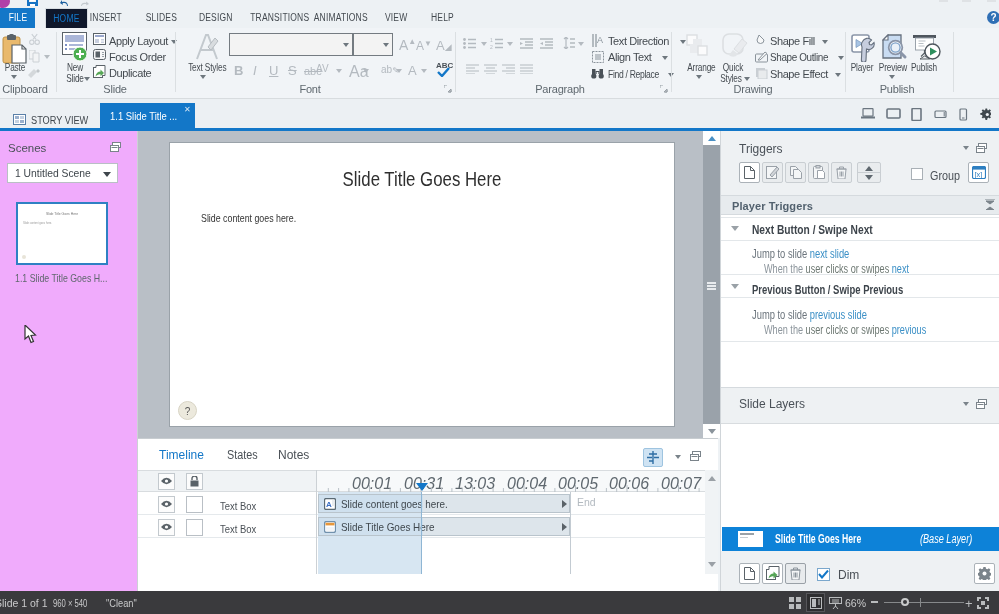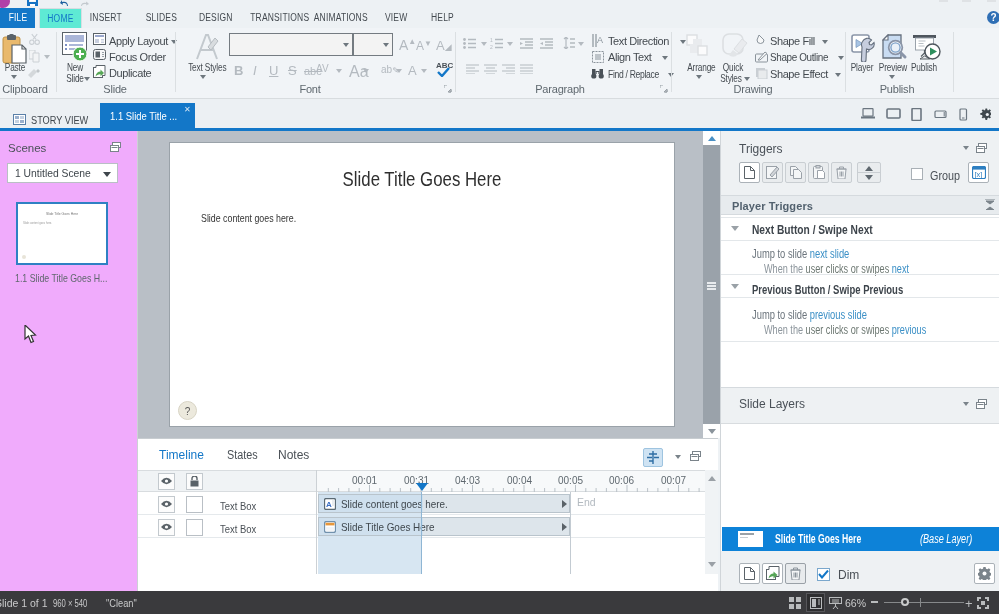--- a/index.html
+++ b/index.html
@@ -9,21 +9,21 @@
 svg { display:block; }
 
 
 #titlebar { left:0; top:0; width:999px; height:8px; background:#edf1f4; }
 
 
 #tabrow { left:0; top:8px; width:999px; height:20px; background:#edf1f4; }
 .rtab span { display:inline-block; transform:scaleX(0.85); }
 .rtab { position:absolute; top:0; height:20px; line-height:20px; font-size:10px; color:#444a50; text-align:center; letter-spacing:0.2px; white-space:nowrap; }
 #tab-file { left:0; width:35px; background:#1377c8; color:#fff; }
-#tab-home { left:39px; width:43px; background:#5eead4; color:#1377c8; border:1px solid #d8dde1; border-bottom:none; }
+#tab-home { left:45px; width:43px; background:#0f172a; color:#1377c8; border:1px solid #d8dde1; border-bottom:none; }
 
 
 #ribbon { left:0; top:28px; width:999px; height:71px; background:#f1f4f7; border-bottom:1px solid #d8dcdf; }
 .gsep { position:absolute; top:4px; width:1px; height:60px; background:#dbdfe2; }
 .glabel { position:absolute; top:55px; font-size:11px; color:#5f686f; text-align:center; white-space:nowrap; letter-spacing:-0.2px; }
 .btnlabel { position:absolute; font-size:11px; color:#444a50; text-align:center; white-space:nowrap; letter-spacing:-0.2px; transform:scaleX(0.75); }
 .small-label { position:absolute; font-size:11px; color:#444a50; white-space:nowrap; letter-spacing:-0.4px; }
 .dd { position:absolute; width:0; height:0; border-left:3px solid transparent; border-right:3px solid transparent; border-top:4px solid #6e777e; }
 .launcher { position:absolute; width:8px; height:8px; }
 .gray { color:#b4bac0; }
@@ -436,24 +436,24 @@
       </svg>
     </div>
   <div class="abs" style="left:48px; top:34px; width:17px; height:17px; background:#fcfcfc; border:1px solid #c3c9ce;">
       <svg style="margin:2px auto;" width="9" height="11" viewBox="0 0 9 11">
         <rect x="0.5" y="4.5" width="8" height="6" fill="#5a6268"></rect>
         <path d="M2 4 v-1.5 a2.5 2.5 0 0 1 5 0 v1.5" stroke="#5a6268" stroke-width="1.4" fill="none"></path>
       </svg>
     </div>
 
   <div class="abs" style="left:178px; top:31px; width:402px; height:22px; background:#f7f9fa; border-top:1px solid #d8dcdf; border-bottom:1px solid #d8dcdf;"></div>
-  <div class="abs" id="ruler" style="left:178px; top:31px; width:395px; height:22px; font-size:10px; color:#5f686f;">
+  <div class="abs" id="ruler" style="left:178px; top:31px; width:395px; height:22px; font-size:16px; color:#5f686f;font-style:italic;">
     <div class="abs" style="left:36px; top:5px;">00:01</div>
     <div class="abs" style="left:88px; top:5px;">00:31</div>
-    <div class="abs" style="left:139px; top:5px;">04:03</div>
+    <div class="abs" style="left:139px; top:5px;">13:03</div>
     <div class="abs" style="left:191px; top:5px;">00:04</div>
     <div class="abs" style="left:242px; top:5px;">00:05</div>
     <div class="abs" style="left:293px; top:5px;">00:06</div>
     <div class="abs" style="left:345px; top:5px;">00:07</div>
     <svg class="abs" style="left:0; top:15px;" width="395" height="7" viewBox="0 0 395 7">
       <g stroke="#b9c1c7" stroke-width="1">
         <path d="M12.3 3 v4 M22.6 3 v4 M32.9 3 v4 M43.2 3 v4 M53.5 0 v7 M63.8 3 v4 M74.1 3 v4 M84.4 3 v4 M94.7 3 v4 M105 0 v7 M115.3 3 v4 M125.6 3 v4 M135.9 3 v4 M146.2 3 v4 M156.5 0 v7 M166.8 3 v4 M177.1 3 v4 M187.4 3 v4 M197.7 3 v4 M208 0 v7 M218.3 3 v4 M228.6 3 v4 M238.9 3 v4 M249.2 3 v4 M259.5 0 v7 M269.8 3 v4 M280.1 3 v4 M290.4 3 v4 M300.7 3 v4 M311 0 v7 M321.3 3 v4 M331.6 3 v4 M341.9 3 v4 M352.2 3 v4 M362.5 0 v7 M372.8 3 v4 M383.1 3 v4 M393.4 3 v4"></path>
       </g>
     </svg>
   </div>

